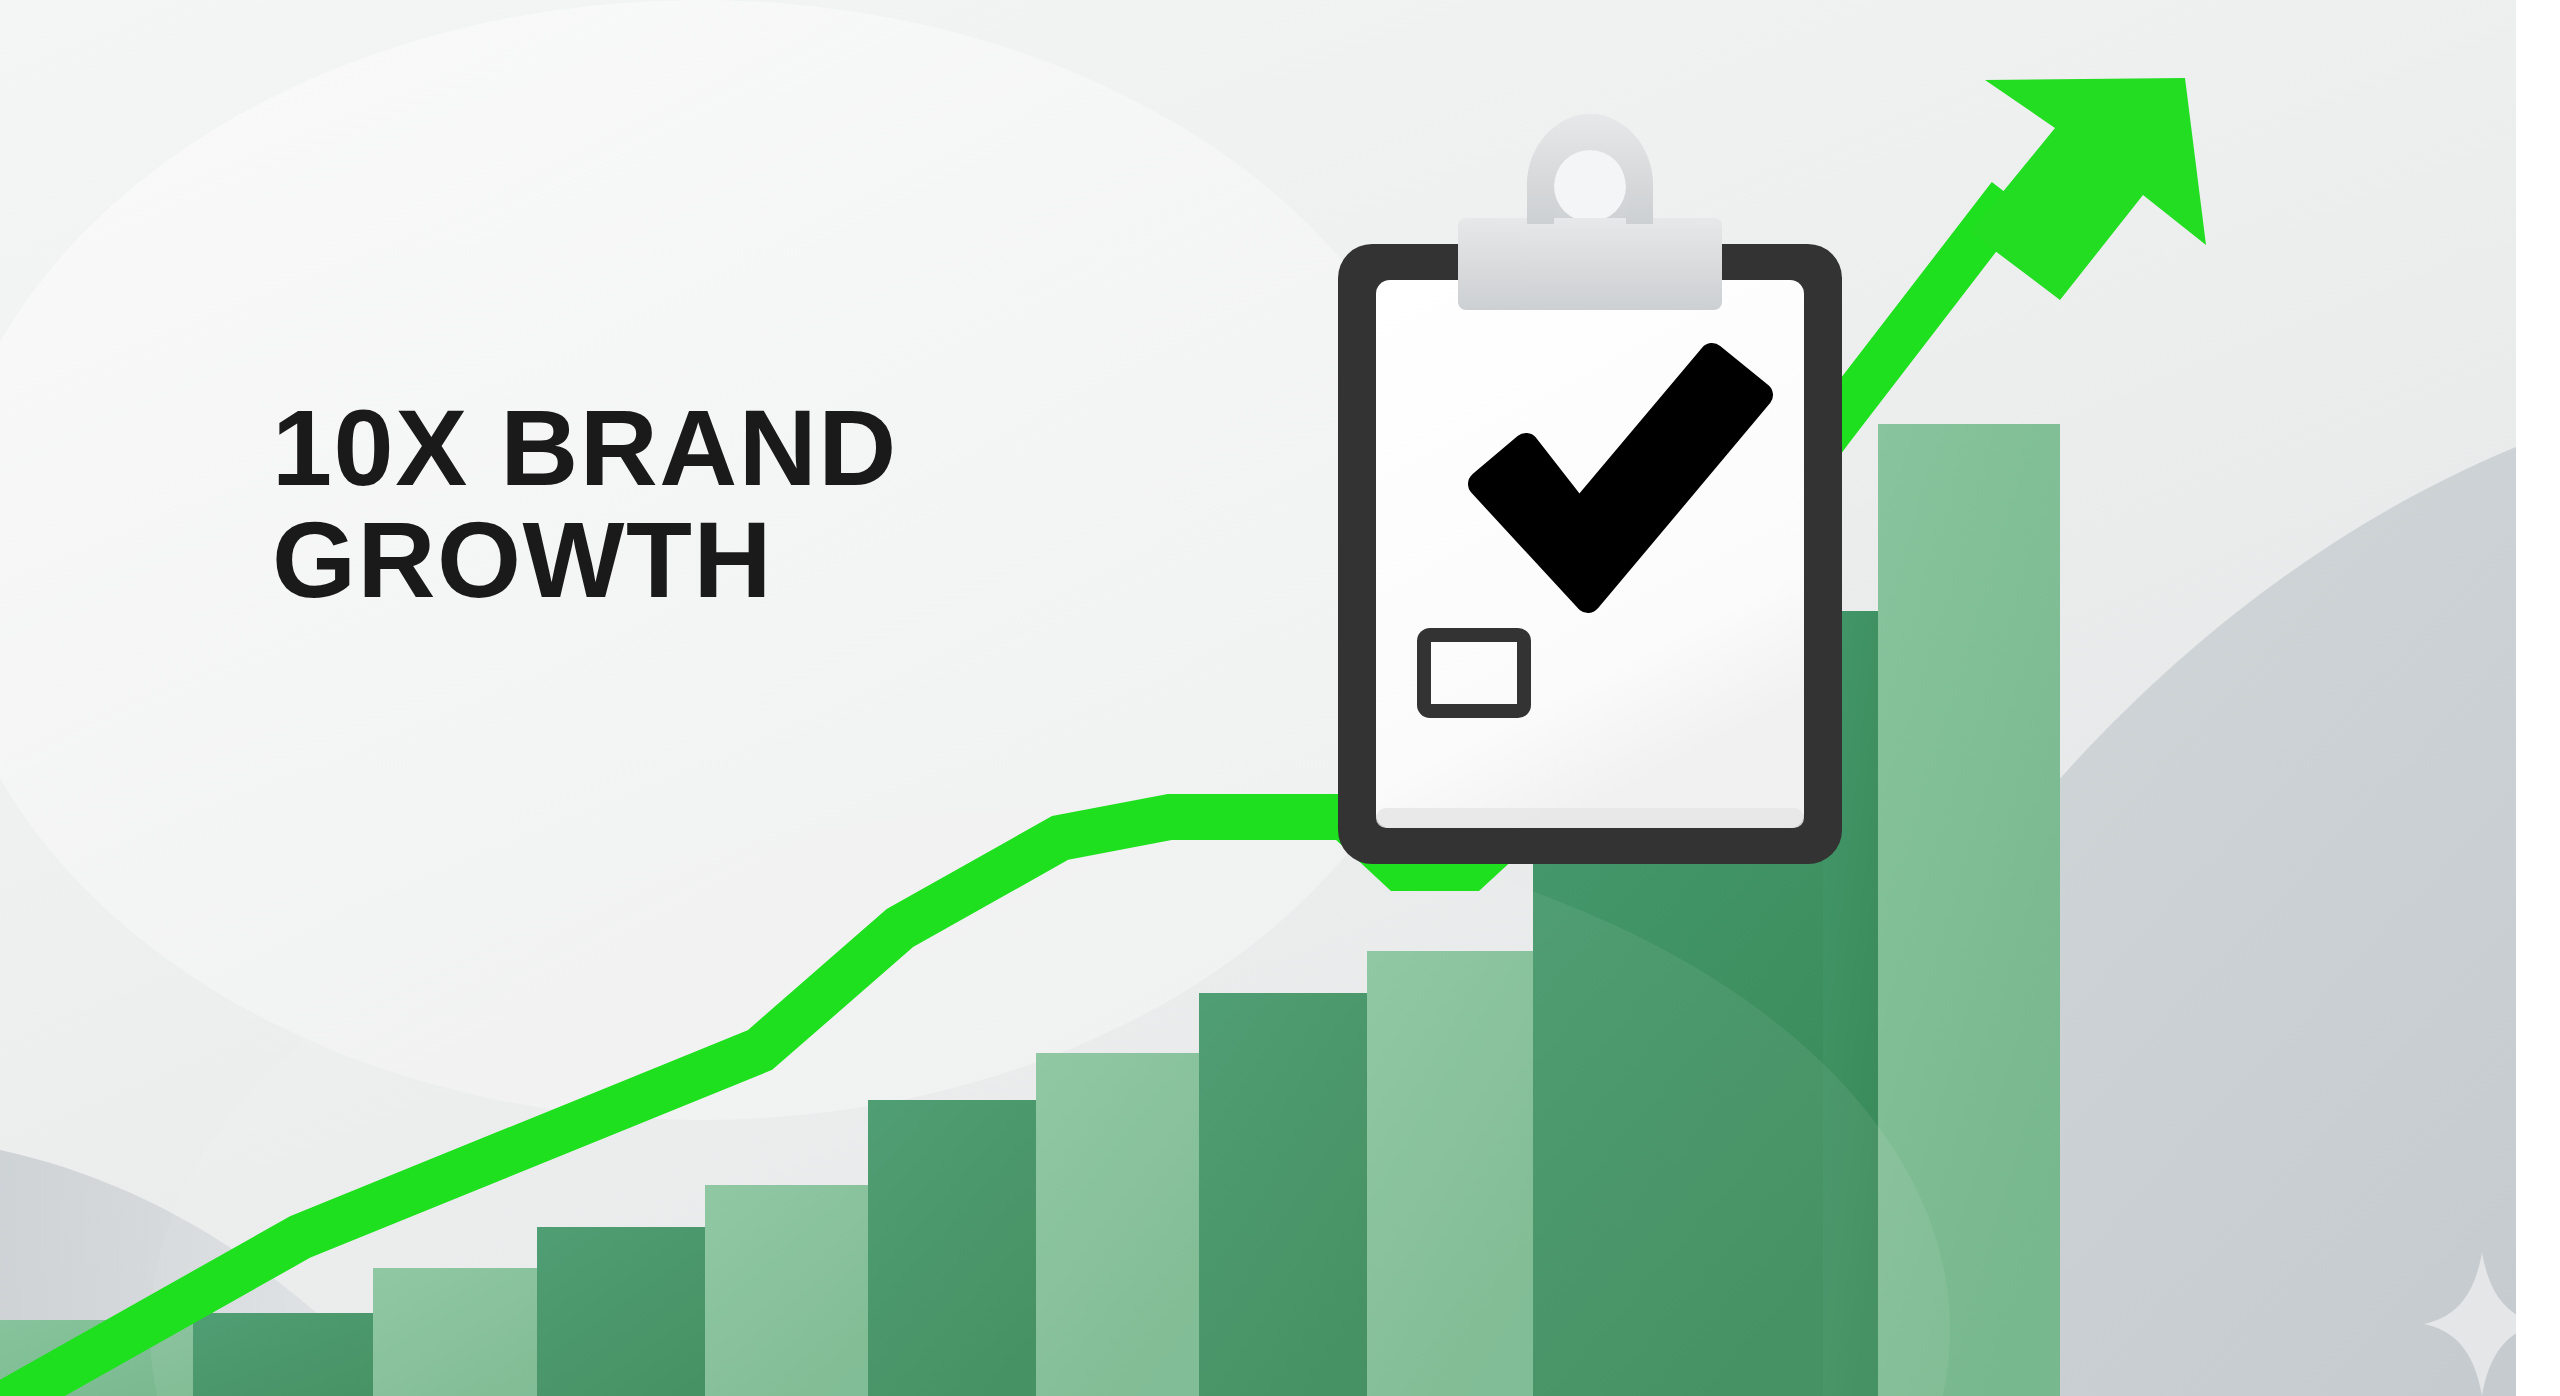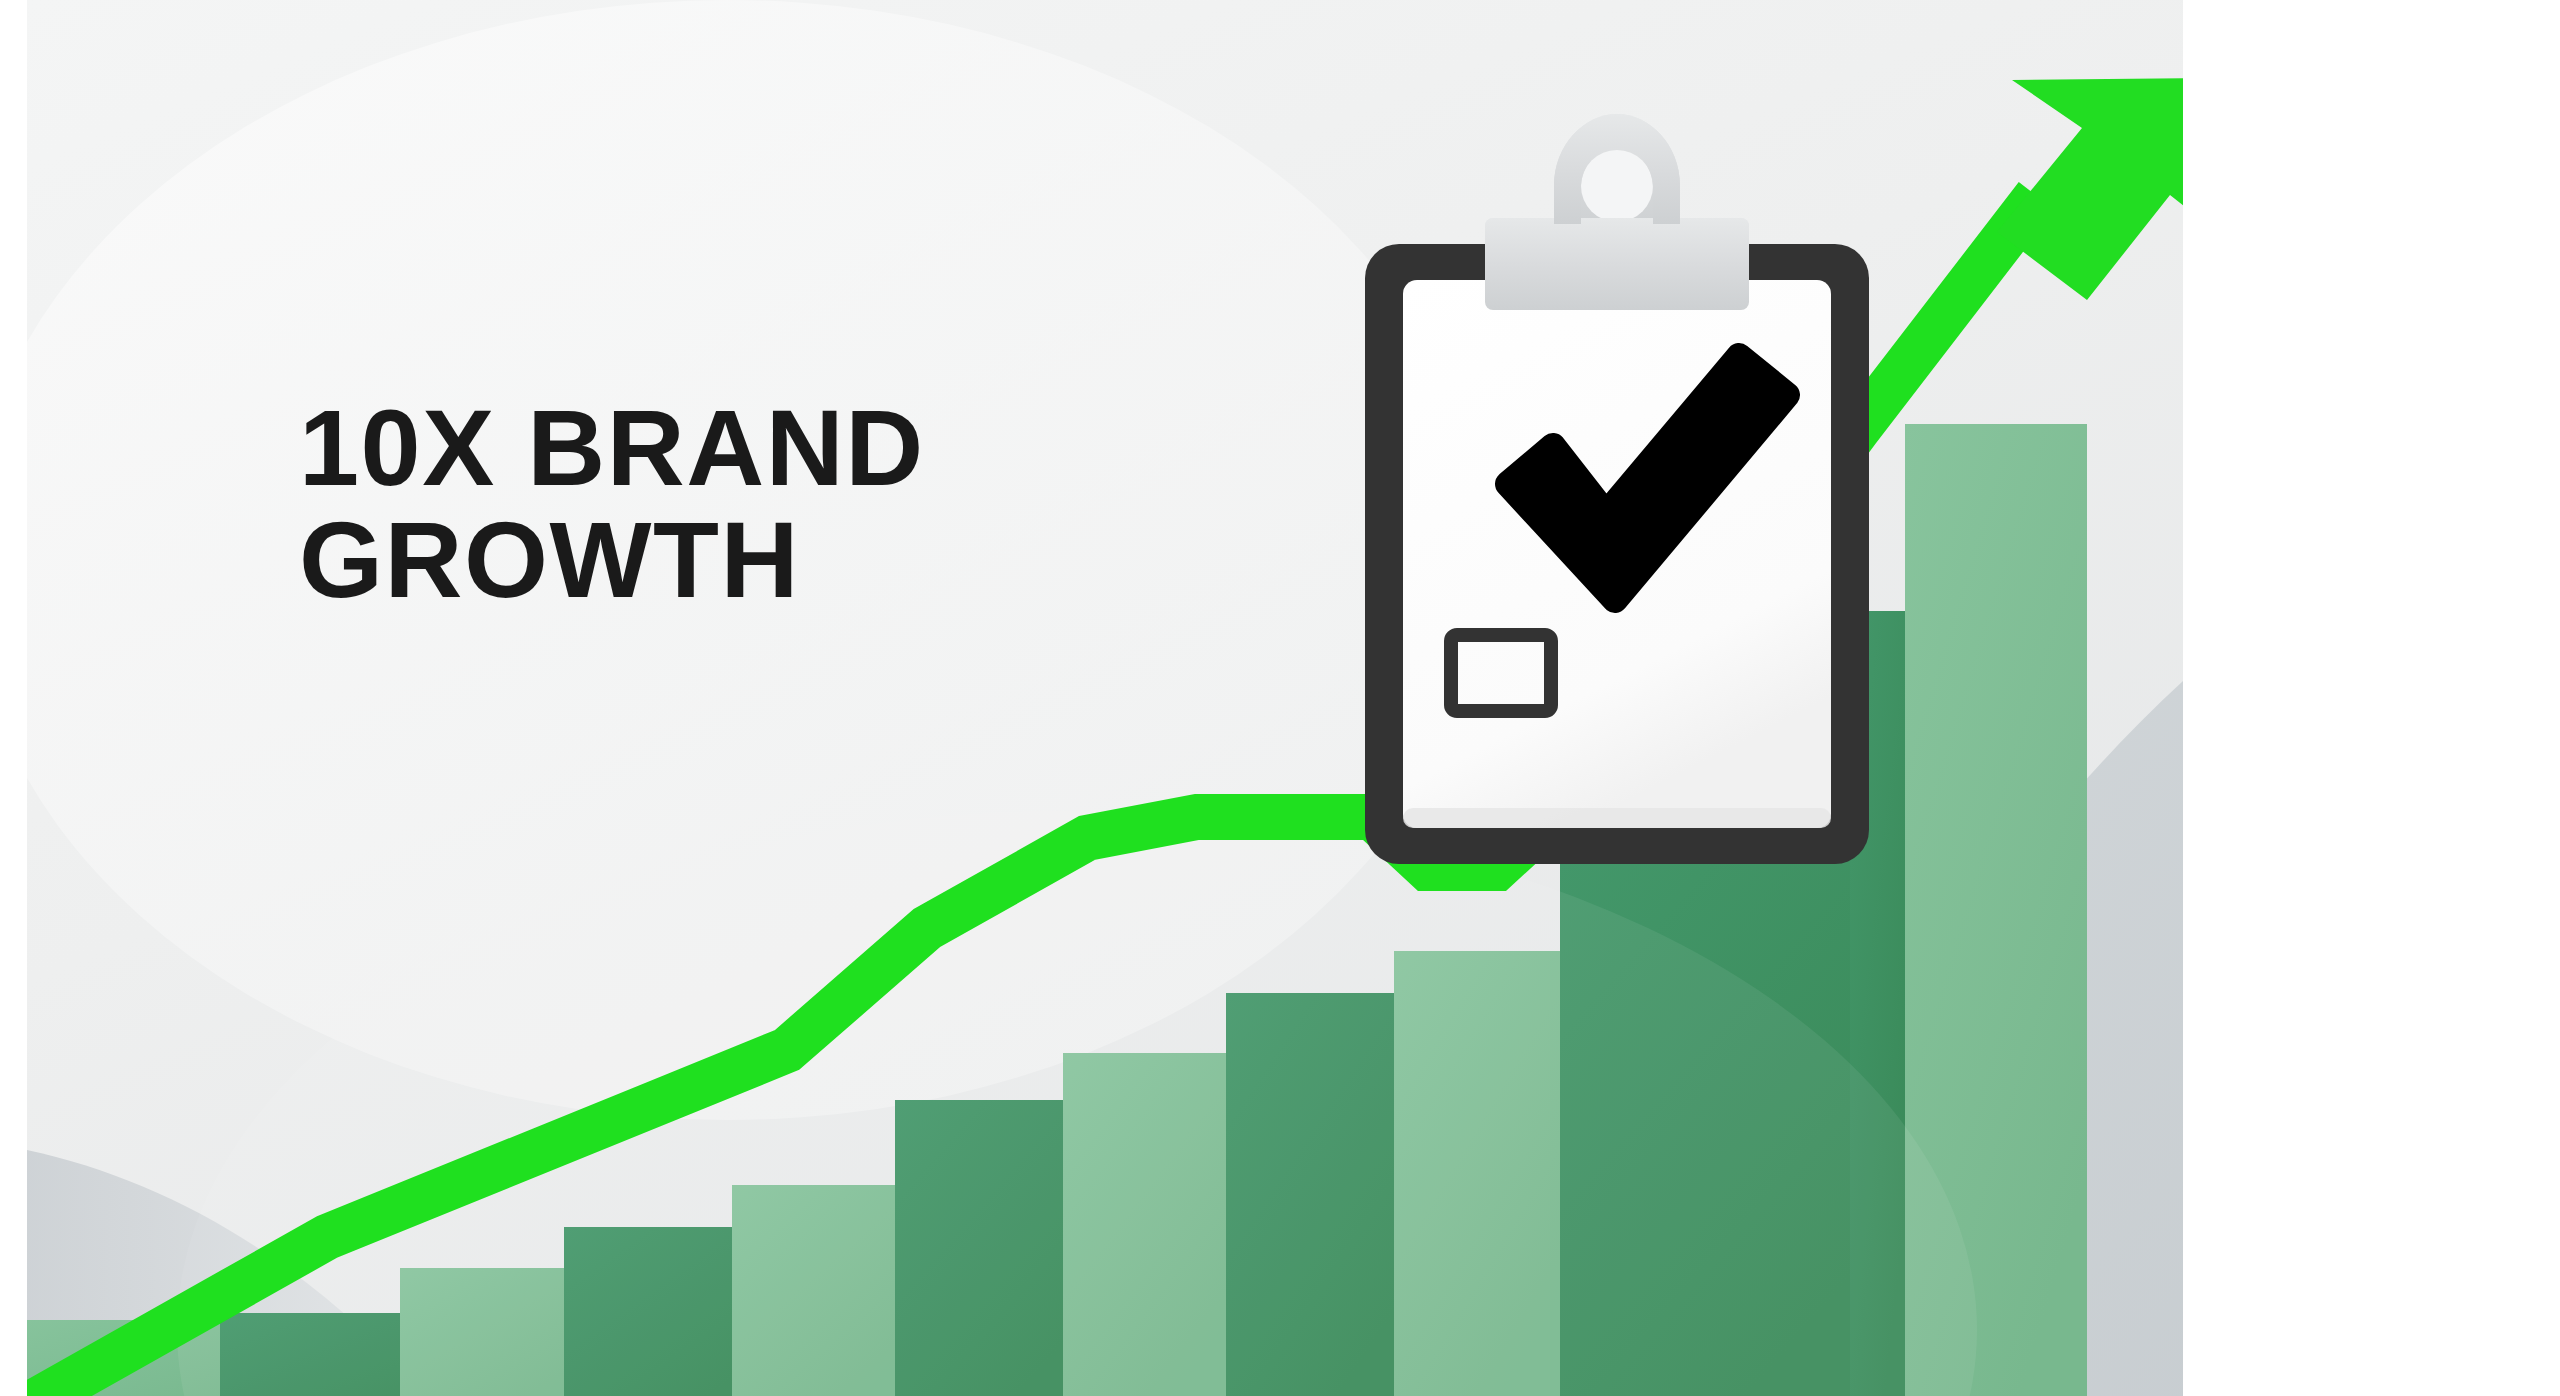--- a/index.html
+++ b/index.html
@@ -6,25 +6,24 @@
   html, body {
     margin: 0;
     padding: 0;
     background: #ffffff;
   }
   body {
     font-family: "Liberation Sans", sans-serif;
   }
   #stage {
     position: relative;
-    width: 2156px;
+    width: 2516px;
     height: 1396px;
     overflow: hidden;
     background: #3b82f6;
-    margin-left: 27px;
   }
   #bg-svg, #chart-svg, #deco-svg {
     position: absolute;
     left: 0;
     top: 0;
     width: 2560px;
     height: 1396px;
     display: block;
   }
   #headline {

